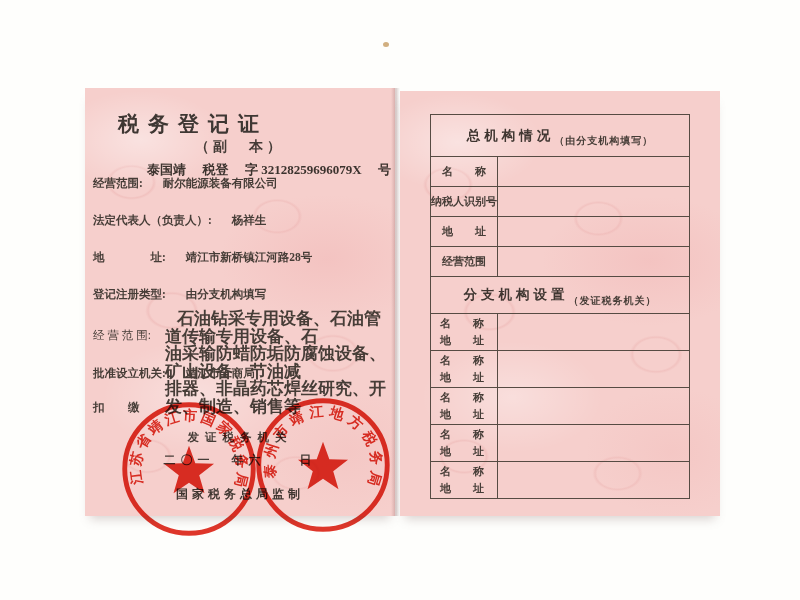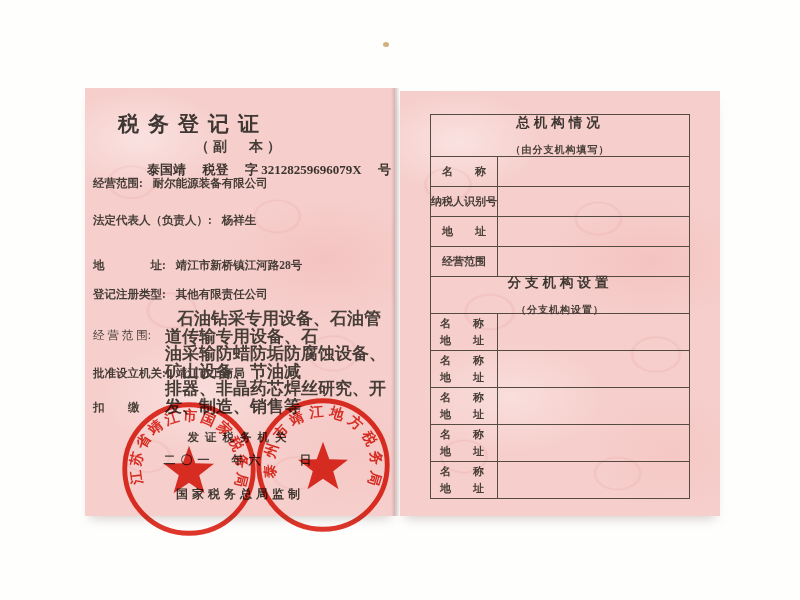--- a/index.html
+++ b/index.html
@@ -38,39 +38,39 @@
   
   .lp-title{position:absolute;left:0;top:22px;width:100%;text-align:left;
     font-size:21px;font-weight:bold;letter-spacing:9px;color:#3e3733;text-indent:9px;margin-left:24px;}
   .lp-subtitle{position:absolute;left:0;top:50px;width:100%;text-align:center;
     font-size:14px;font-weight:bold;letter-spacing:4px;color:#453c37;}
   .lp-certno{position:absolute;left:62px;right:4px;top:73px;display:flex;
     justify-content:space-between;align-items:baseline;
     font-size:13px;font-weight:bold;color:#3c332e;}
   .lp-line{position:absolute;left:8px;right:4px;font-size:11.5px;font-weight:600;
     color:#463d37;white-space:nowrap;}
-  .lp-line .val{margin-left:10px;}
+  .lp-line .val{margin-left:20px;}
   .scope-label{position:absolute;left:8px;top:240px;font-size:11.5px;font-weight:400;white-space:nowrap;}
   .scope-lines{position:absolute;left:80px;top:222px;width:228px;font-size:17px;
     font-weight:700;line-height:17.5px;color:#463d37;}
   .scope-lines .l1{text-indent:12px;}
   .lp-issuer{position:absolute;left:0;top:342px;width:100%;text-align:center;
     font-size:11.5px;font-weight:600;letter-spacing:6px;}
   .lp-date{position:absolute;left:0;top:364px;width:100%;text-align:center;
     font-size:12px;font-weight:600;letter-spacing:5px;}
   .lp-footer{position:absolute;left:0;top:398px;width:100%;text-align:center;
     font-size:12px;font-weight:bold;letter-spacing:4px;color:#403731;}
   .seal{position:absolute;width:146px;height:146px;mix-blend-mode:multiply;opacity:.92;}
   .seal.s-left{left:31px;top:308px;}
   .seal.s-right{left:165px;top:304px;}
 
   
   .tbl{position:absolute;left:30px;top:23px;width:260px;height:385px;
     border:1.6px solid #564b43;box-sizing:border-box;display:flex;flex-direction:column;}
-  .sect-head{border-bottom:1.4px solid #564b43;display:flex;flex-direction:column;
+  .sect-head{border-bottom:1.4px solid #564b43;display:flex;flex-direction:row;
     justify-content:center;align-items:center;text-align:center;}
   .sect-head .t{font-size:13.5px;font-weight:bold;letter-spacing:4px;color:#3f3631;}
   .sect-head .s{font-size:10px;font-weight:600;letter-spacing:1px;color:#463d37;margin-top:11px;}
   .h1{height:41px;}
   .h2{height:36px;}
   .trow{display:flex;border-bottom:1.4px solid #564b43;height:29px;}
   .trow:last-child{border-bottom:none;}
   .tlabel{width:67px;border-right:1.4px solid #564b43;display:flex;align-items:center;
     justify-content:center;font-size:11px;font-weight:600;color:#463d37;box-sizing:border-box;}
   .tvalue{flex:1;}
@@ -97,25 +97,25 @@
       <span>字 32128259696079X</span>
       <span>号</span>
     </div>
 
     <div class="lp-line" style="top:88px">
       <span>经营范围:</span><span class="val">耐尔能源装备有限公司</span>
     </div>
     <div class="lp-line" style="top:125px">
       <span>法定代表人（负责人）:</span><span class="val">杨祥生</span>
     </div>
-    <div class="lp-line" style="top:170px">
+    <div class="lp-line" style="top:162px">
       <span>地　　　　址:</span><span class="val">靖江市新桥镇江河路28号</span>
     </div>
     <div class="lp-line" style="top:199px">
-      <span>登记注册类型:</span><span class="val">其他有限责任公司</span>
+      <span>登记注册类型:</span><span class="val">由分支机构填写</span>
     </div>
 
     <div class="scope-label">经 营 范 围:</div>
     <div class="scope-lines">
       <div class="l1">石油钻采专用设备、石油管道传输专用设备、石</div>
       <div>油采输防蜡防垢防腐蚀设备、矿山设备、节油减</div>
       <div>排器、非晶药芯焊丝研究、开发、制造、销售等</div>
     </div>
 
     <div class="lp-line" style="top:312px;letter-spacing:6px">扣　缴</div>
@@ -174,21 +174,21 @@
         <div class="tlabel">地　　址</div>
         <div class="tvalue"></div>
       </div>
       <div class="trow">
         <div class="tlabel">经营范围</div>
         <div class="tvalue"></div>
       </div>
 
       <div class="sect-head h2">
         <div class="t">分支机构设置</div>
-        <div class="s">（分支机构设置）</div>
+        <div class="s">（发证税务机关）</div>
       </div>
 
       <div class="block">
         <div class="blabels">
           <div>名　　称</div>
           <div>地　　址</div>
         </div>
         <div class="tvalue"></div>
       </div>
       <div class="block">

